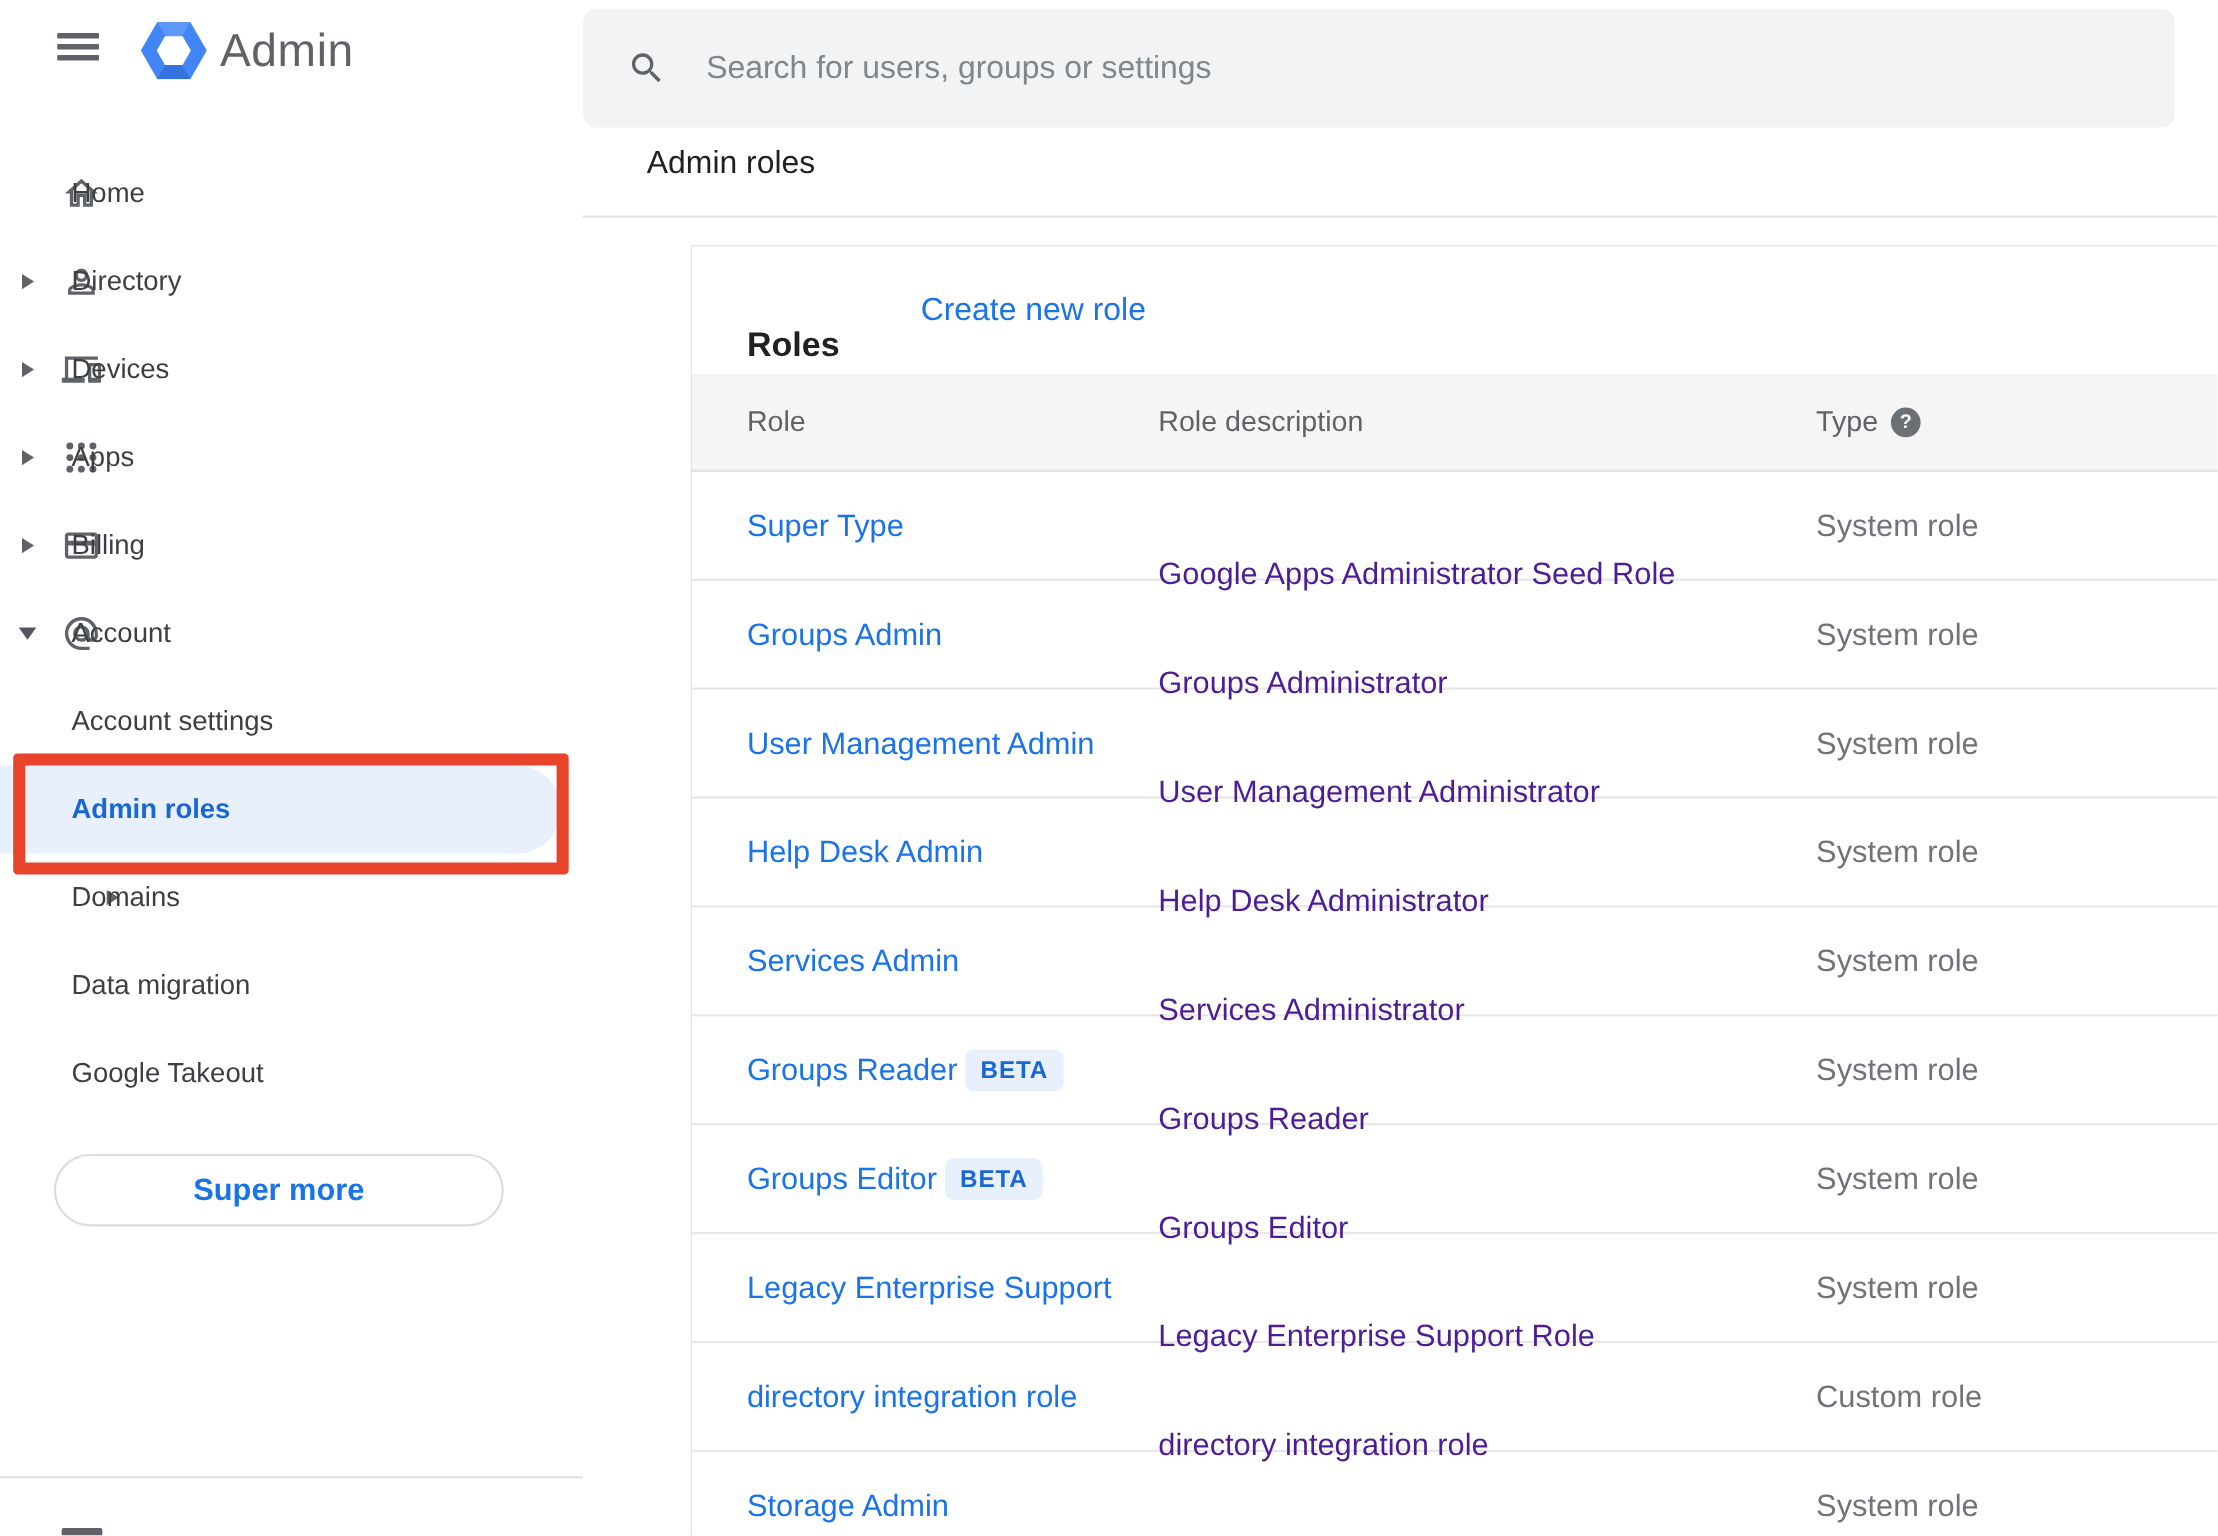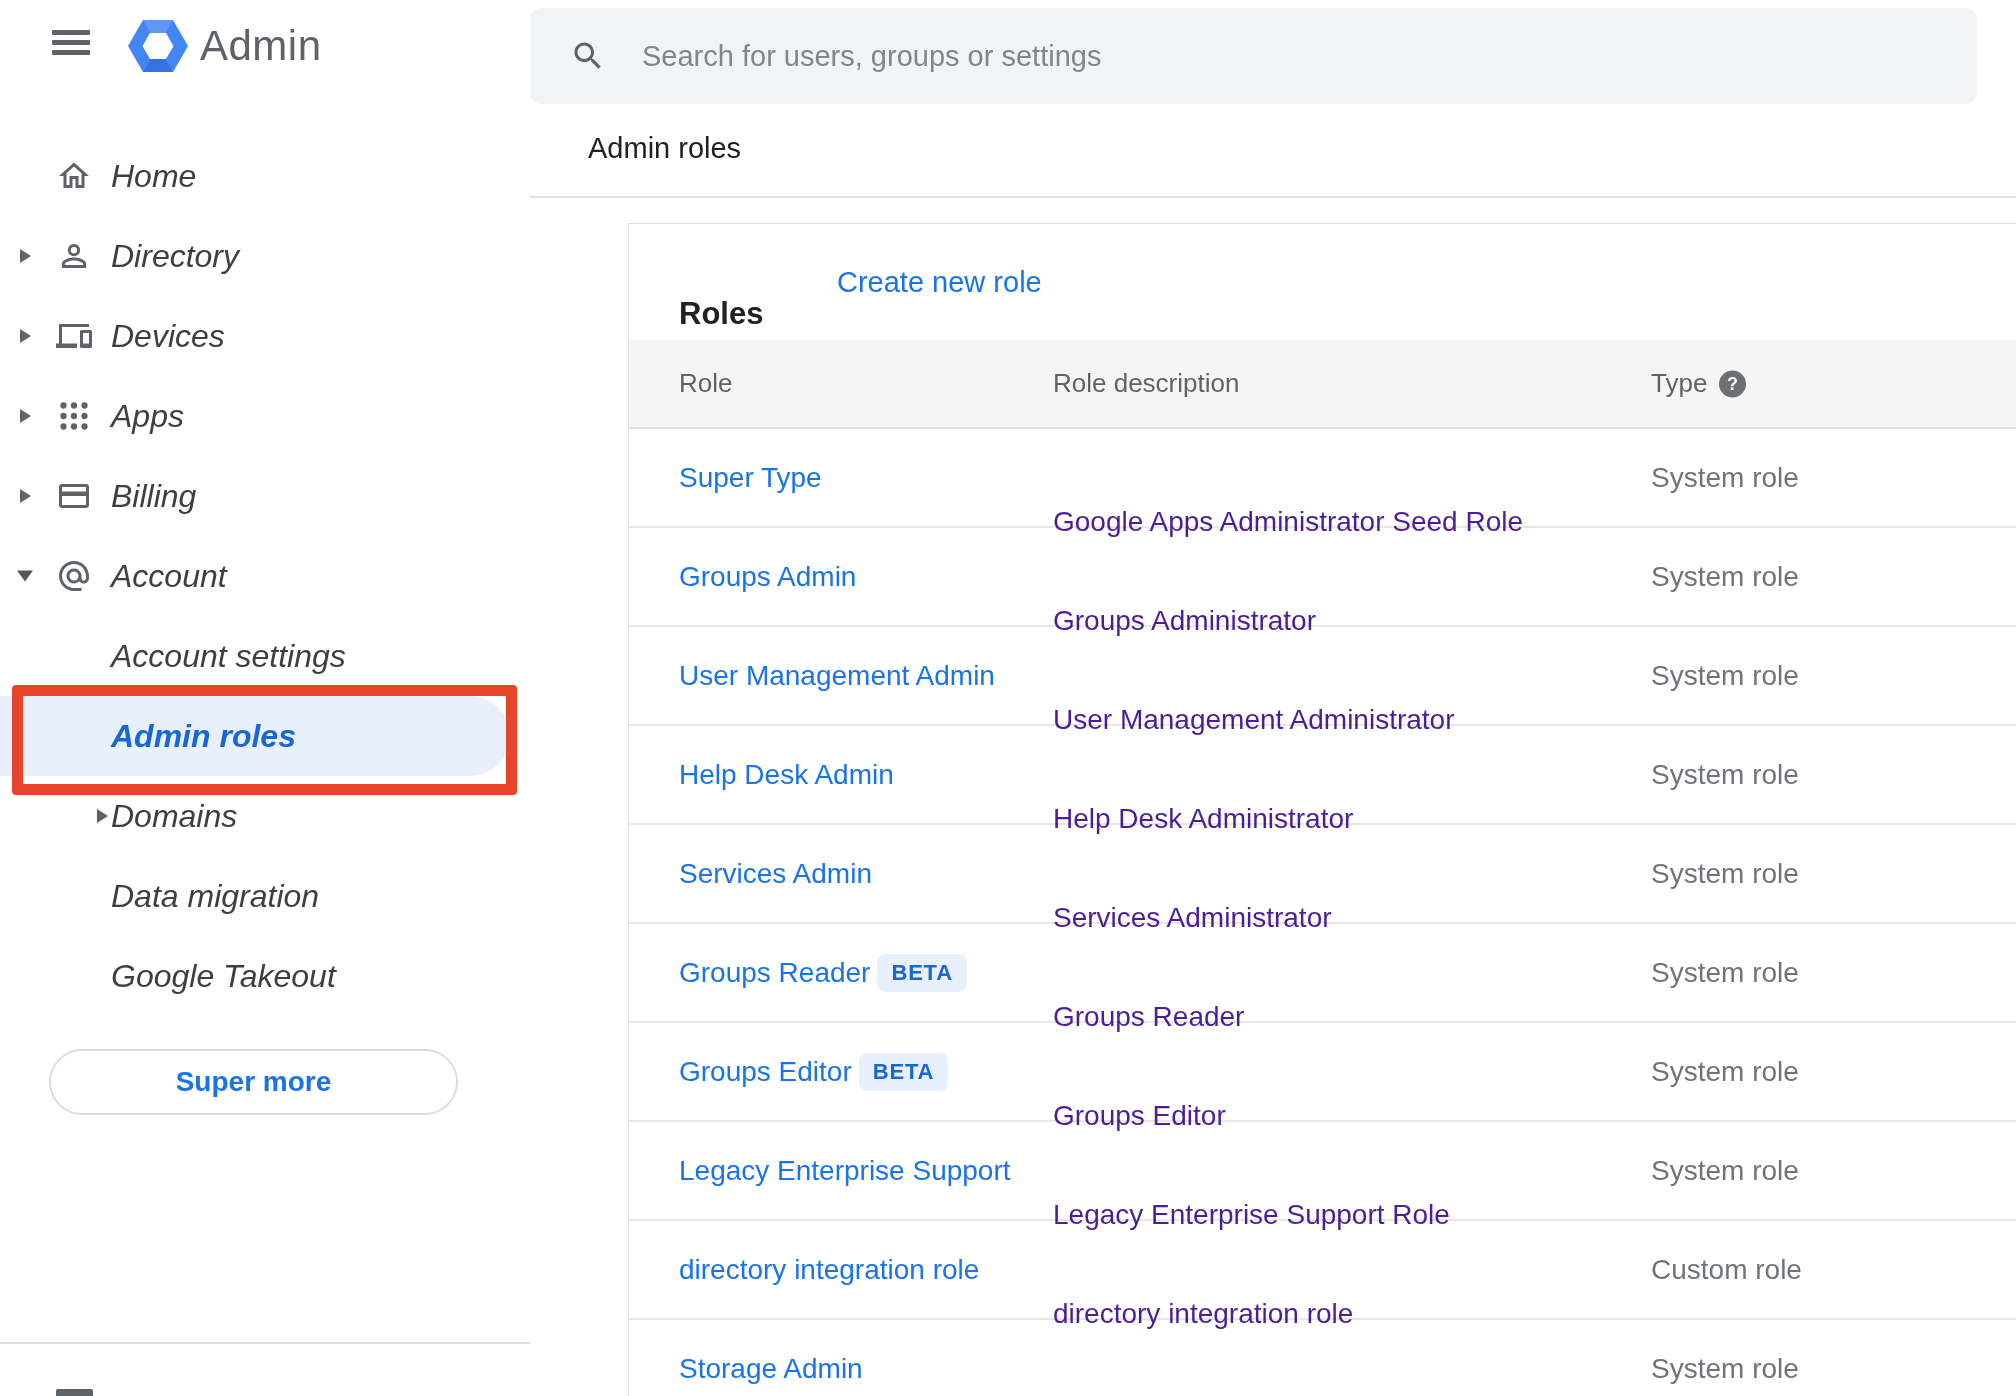--- a/index.html
+++ b/index.html
@@ -17,38 +17,38 @@
 
   #nav { position:absolute; left:0; top:136px; width:530px; }
   .nav-row { position:relative; height:80px; display:flex; align-items:center; cursor:pointer; }
   .nav-row .arrow-right { position:absolute; left:20px; top:50%; transform:translateY(-50%);
       width:0; height:0; border-left:11px solid #5f6368; border-top:7px solid transparent; border-bottom:7px solid transparent; }
   .nav-row .arrow-down { position:absolute; left:17px; top:50%; transform:translateY(-50%);
       width:0; height:0; border-top:11px solid #53585e; border-left:8px solid transparent; border-right:8px solid transparent; }
   .nav-row.sub .arrow-right { left:97px; }
   .nav-row .nav-icon { position:absolute; left:56px; top:50%; transform:translateY(-50%); width:36px; height:36px; }
   .nav-row .nav-icon svg { width:36px; height:36px; fill:#5f6368; }
-  .nav-row .nav-label { position:relative; z-index:2; margin-left:111px; font-size:32px; color:#3c4043;font-style:italic; }
+  .nav-row .nav-label { position:relative; z-index:2; margin-left:65px; font-size:25px; color:#3c4043; }
   .nav-row.selected .nav-label { color:var(--selected-item-blue); font-weight:bold; }
   .sel-pill { position:absolute; left:0; top:0; width:510px; height:80px;
       background:var(--selected-item-bg); border-radius:0 40px 40px 0; z-index:1; }
 
   #annotation-box { position:absolute; left:12px; top:685px; width:505px; height:110px;
       border:11px solid var(--annotation-red); border-radius:4px; z-index:6; pointer-events:none; }
 
   #show-more-btn { position:absolute; left:49px; top:1049px; width:409px; height:66px;
       border:2px solid #dadce0; border-radius:34px; background:#fff; display:flex; align-items:center;
       justify-content:center; font-size:28px; color:var(--accent-blue); font-weight:bold; cursor:pointer; }
 
   #sidebar-divider { position:absolute; left:0; top:1342px; width:530px; height:2px; background:#e0e0e0; }
   #bottom-icon-fragment { position:absolute; left:56px; top:1389px; width:37px; height:7px;
       background:#5f6368; border-radius:2px 2px 0 0; }
 
   
-  #search-bar { position:absolute; left:530px; top:8px; width:1447px; height:96px;
+  #search-bar { position:absolute; left:530px; top:8px; width:1447px; height:108px;
       background:var(--search-bar-bg); border-radius:12px; display:flex; align-items:center; }
   #search-bar svg { width:36px; height:36px; margin-left:40px; fill:#5f6368; flex:none; }
   #search-input { flex:1; margin-left:36px; margin-right:30px; border:none; outline:none; background:transparent;
       font-size:29px; color:#3c4043; font-family:"Liberation Sans", sans-serif; }
   #search-input::placeholder { color:#80868b; opacity:1; }
   #breadcrumb { position:absolute; left:588px; top:132px; font-size:29px; color:#202124; }
   #topbar-divider { position:absolute; left:530px; top:196px; width:1486px; height:2px; background:#e3e3e3; }
 
   
   #roles-card { position:absolute; left:628px; top:223px; width:1390px; height:1173px;

